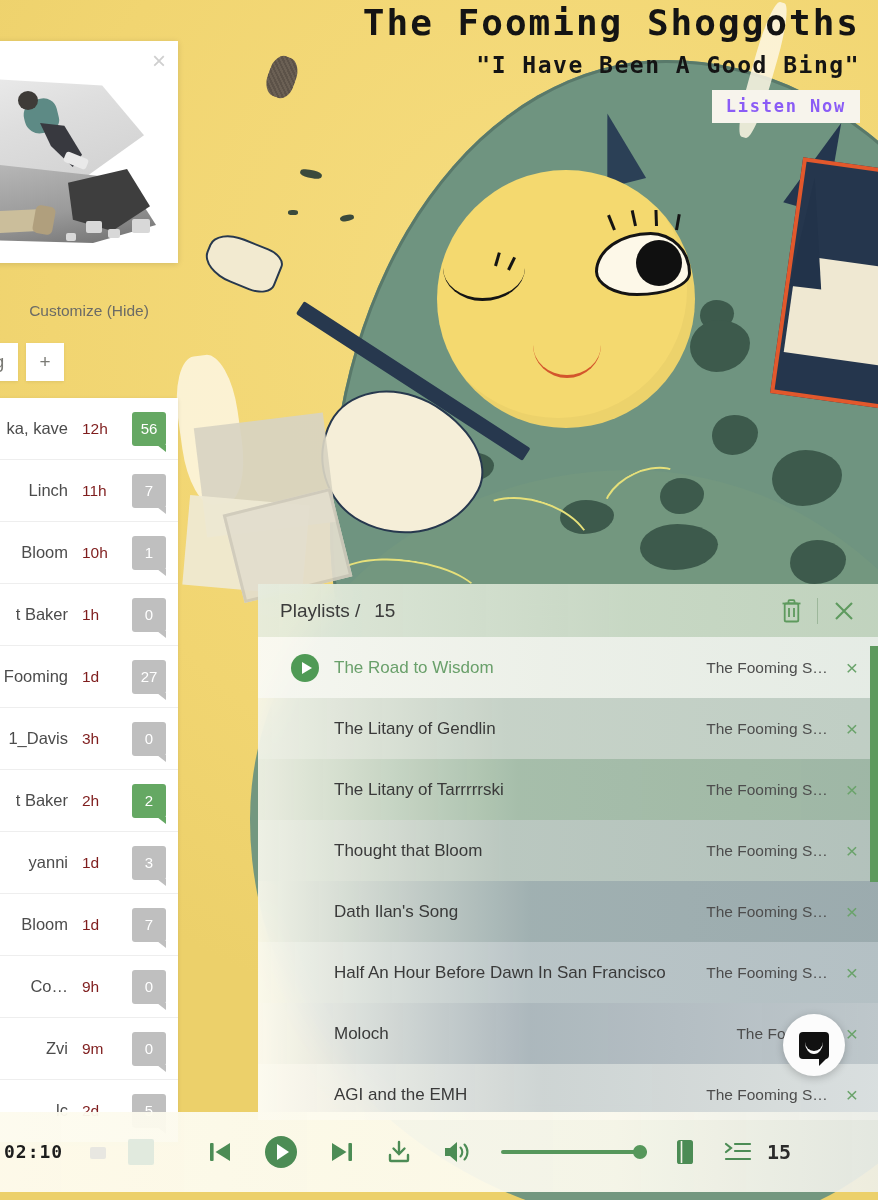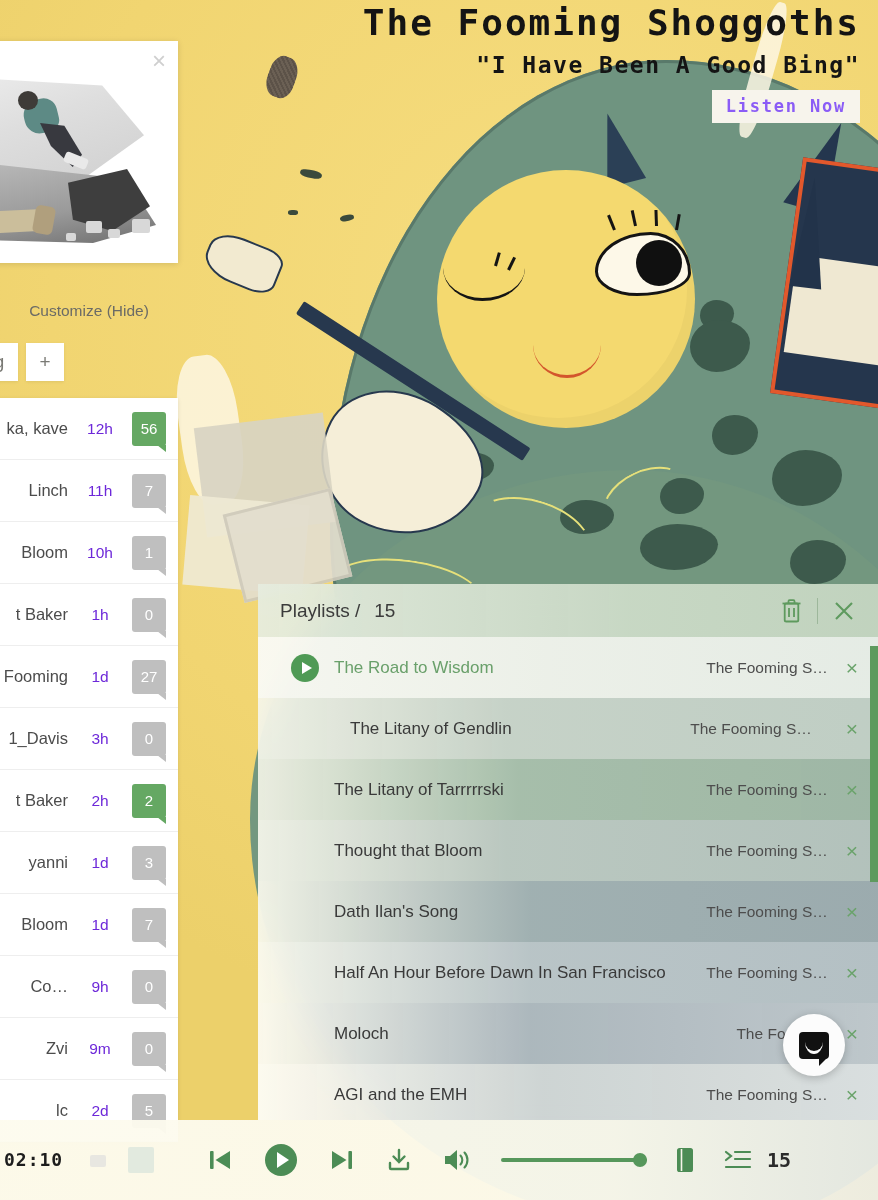--- a/index.html
+++ b/index.html
@@ -291,21 +291,21 @@
   .sb-row {
     display:flex; align-items:center; justify-content:flex-end;
     gap: 14px;
     height: 62px;
     padding: 0 12px 0 16px;
     border-bottom: 1px solid #eeeeee;
     box-sizing:border-box;
     cursor:pointer;
   }
   .sb-name { font-size: 16.5px; color:#4c4c4c; white-space:nowrap; }
-  .sb-time { font-size: 15.5px; color:#6d28d9; width: 36px; text-align:center; }
+  .sb-time { font-size: 15.5px; color:#7f1d1d; width: 36px; text-align:left; }
   .sb-badge {
     position: relative;
     min-width: 34px; height: 34px;
     display:flex; align-items:center; justify-content:center;
     color:#fff; font-size: 15px;
     background:#bfbfbf;
     border-radius: 3px;
     padding: 0 5px; box-sizing:border-box;
   }
   .sb-badge.green { background:#65a863; }
@@ -353,21 +353,21 @@
   .pl-row.active .pl-song { color:#6aa06b; }
   .pl-artist { margin-left:auto; font-size: 15.5px; color:#4d4d4d; white-space:nowrap; }
   .pl-x { margin-left: 18px; color:#6aa36b; font-size: 21px; line-height:1; cursor:pointer; font-weight: 400; }
   .pl-scrollbar {
     position:absolute; right:0; top: 62px; width: 8px; height: 236px;
     background:#5e9a5e; z-index: 5;
   }
 
   
   .tint0 { background: linear-gradient(90deg, rgba(250,250,244,0.93) 0%, rgba(240,243,236,0.93) 45%, rgba(232,238,232,0.93) 100%); }
-  .tint1 { background: linear-gradient(90deg, rgba(250,249,238,0.80) 0%, rgba(205,214,205,0.72) 40%, rgba(196,208,200,0.72) 100%); gap: 16px; }
+  .tint1 { background: linear-gradient(90deg, rgba(250,249,238,0.80) 0%, rgba(205,214,205,0.72) 40%, rgba(196,208,200,0.72) 100%); }
   .tint2 { background: linear-gradient(90deg, rgba(248,247,234,0.78) 0%, rgba(160,186,164,0.70) 42%, rgba(150,176,158,0.72) 100%); }
   .tint3 { background: linear-gradient(90deg, rgba(250,249,238,0.82) 0%, rgba(188,199,194,0.74) 40%, rgba(178,191,188,0.74) 100%); }
   .tint4 { background: linear-gradient(90deg, rgba(251,250,238,0.84) 0%, rgba(152,167,174,0.72) 44%, rgba(146,160,170,0.72) 100%); }
   .tint5 { background: linear-gradient(90deg, rgba(252,251,241,0.88) 0%, rgba(186,195,203,0.78) 44%, rgba(180,190,200,0.78) 100%); }
   .tint6 { background: linear-gradient(90deg, rgba(252,251,242,0.90) 0%, rgba(170,179,190,0.80) 44%, rgba(192,199,207,0.82) 100%); }
   .tint7 { background: linear-gradient(90deg, rgba(253,252,244,0.92) 0%, rgba(210,214,216,0.86) 46%, rgba(222,226,228,0.88) 100%); }
 
   
   .chat-fab {
     position:absolute; left: 783px; top: 1014px;
@@ -389,21 +389,21 @@
   }
   .chat-smile {
     position:absolute; left: 6px; top: 10px;
     width: 18px; height: 9px;
     border-bottom: 3px solid #fcfcfc;
     border-radius: 0 0 50% 50% / 0 0 100% 100%;
   }
 
   
   .player-bar {
-    position:absolute; left:0; bottom:0; width: 878px; height: 80px;
+    position:absolute; left:0; bottom:8px; width: 878px; height: 80px;
     z-index: 55;
     background: linear-gradient(90deg, rgba(253,251,238,0.96) 0%, rgba(252,250,238,0.94) 70%, rgba(237,238,232,0.92) 100%);
     display:flex; align-items:center;
   }
   .player-time {
     font-family:"DejaVu Sans Mono", monospace;
     font-weight:bold; font-size: 18px; color:#1d1d1d;
     position:absolute; left: 4px; top: 29px;
     letter-spacing: 1px;
   }

